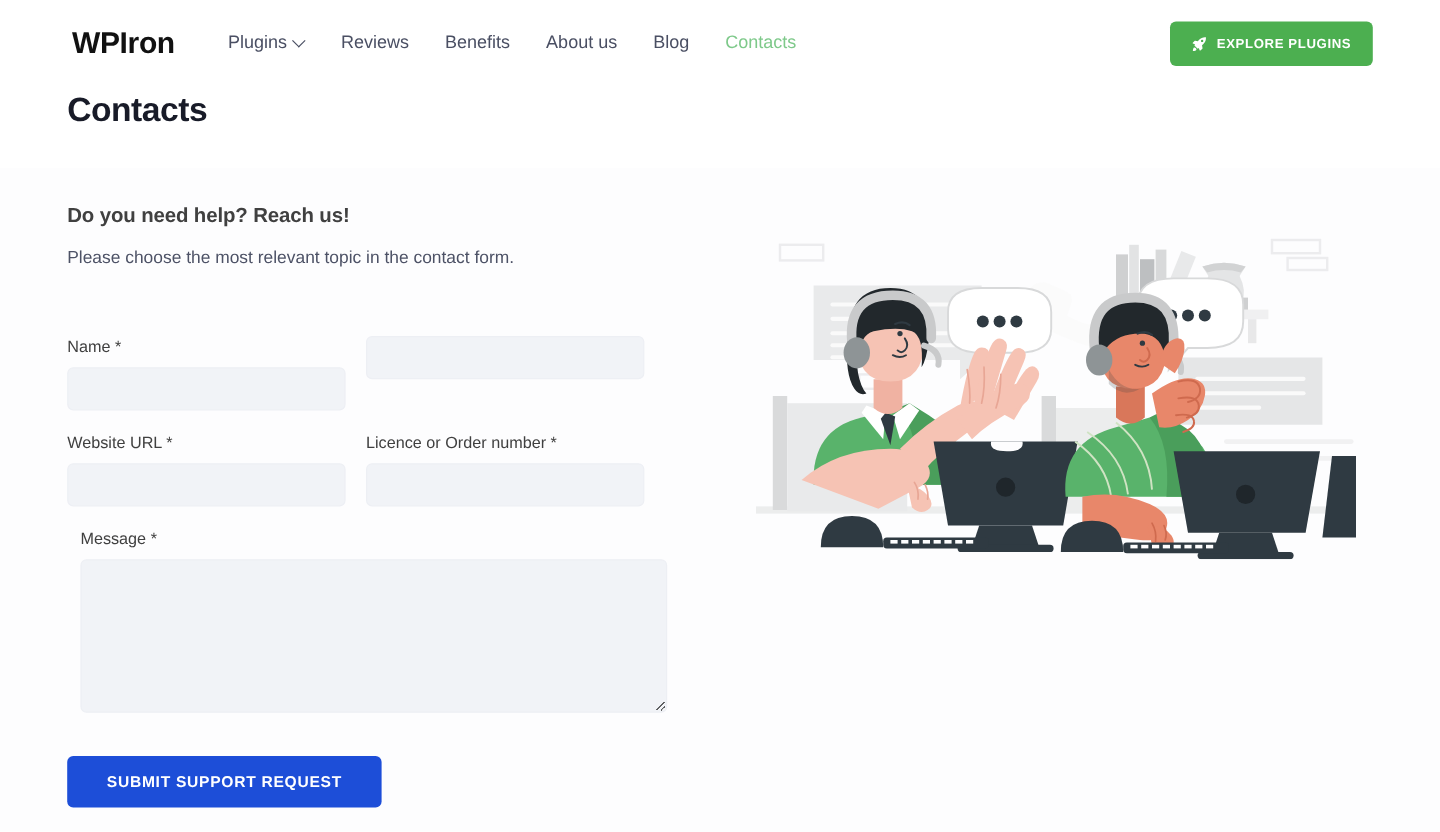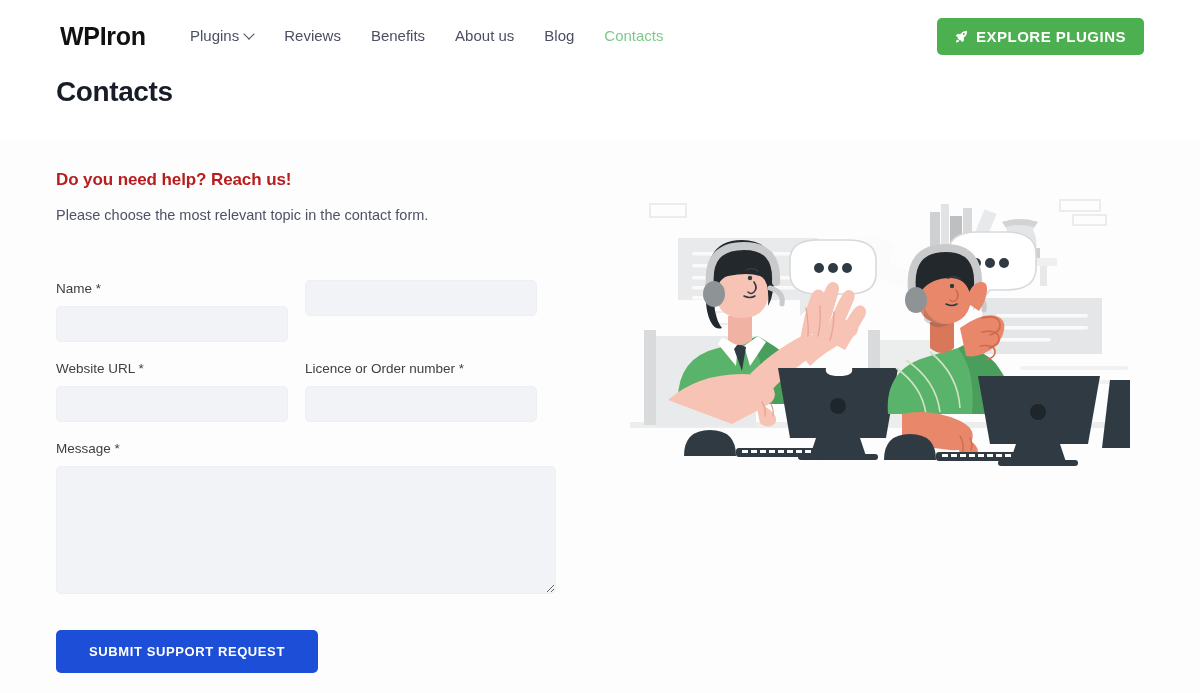--- a/index.html
+++ b/index.html
@@ -78,21 +78,21 @@
   }
   .cta {
     position: absolute;
     right: 56px;
     top: 18px;
     height: 37px;
     background: #4caf50;
     border: none;
     border-radius: 5px;
     color: #ffffff;
-    font-size: 15px;
+    font-size: 11px;
     font-weight: 700;
     letter-spacing: 0.5px;
     padding: 12px 18px;
     display: inline-flex;
     align-items: center;
     gap: 8px;
     cursor: pointer;
     font-family: "Liberation Sans", sans-serif;
   }
   .cta svg { display: block; }
@@ -116,21 +116,21 @@
     height: 553px;
     background: #fdfdfe;
   }
 
   .sec-heading {
     position: absolute;
     left: 56px;
     top: 28px;
     font-size: 17px;
     font-weight: 700;
-    color: #b91c1c;
+    color: #404040;
     line-height: 24px;
     letter-spacing: -0.1px;
   }
   .sec-sub {
     position: absolute;
     left: 56px;
     top: 64px;
     font-size: 14.5px;
     color: #4d5266;
     line-height: 22px;
@@ -142,21 +142,21 @@
     left: 56px;
     top: 140px;
     width: 500px;
   }
   .field-row {
     display: flex;
     gap: 17px;
     margin-bottom: 18px;
   }
   .field { width: 232px; }
-  .field.full { width: 572px; }
+  .field.full { width: 572px; margin-left: 11px; }
   .flabel {
     display: block;
     font-size: 13.5px;
     color: #404040;
     line-height: 18px;
     margin-bottom: 8px;
   }
   .finput {
     display: block;
     width: 100%;

